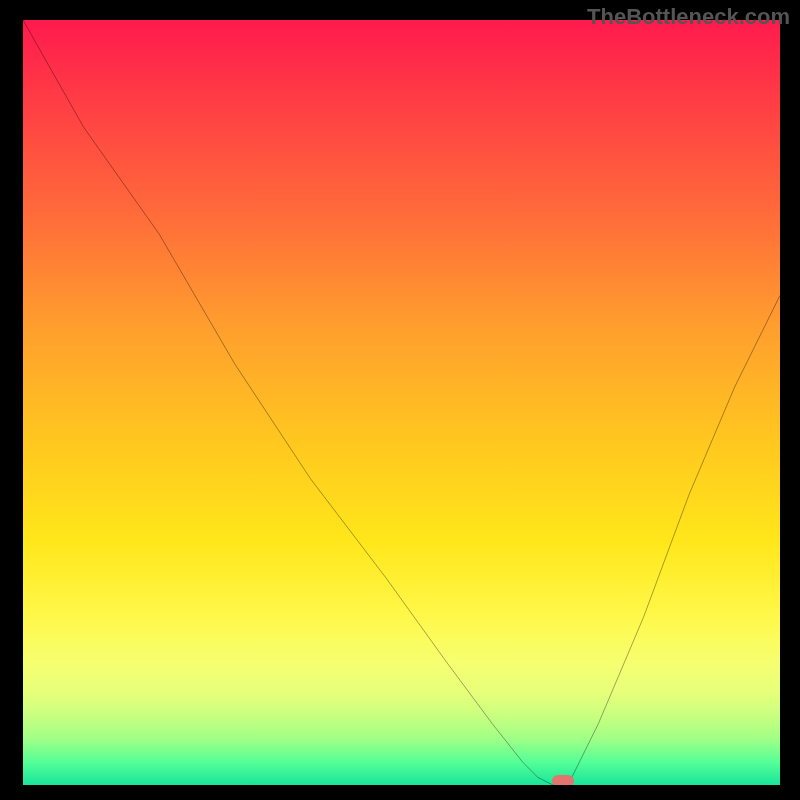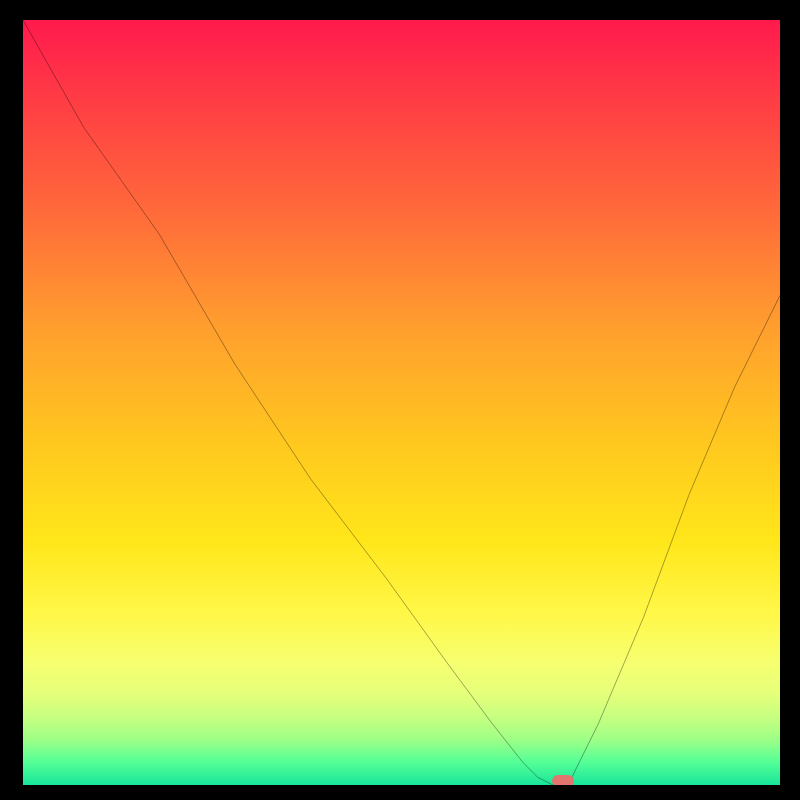--- a/index.html
+++ b/index.html
@@ -58,20 +58,21 @@
     position: absolute;
     inset: 0;
     width: 100%;
     height: 100%;
     z-index: 10;
   }
 </style>
 </head>
 <body>
 <div class="wrap">
+  <div class="watermark">TheBottleneck.com</div>
 
   <div class="plot">
     <div class="gradient"></div>
 
     <svg class="curve" viewBox="0 0 100 100" preserveAspectRatio="none">
       <path id="curve-path" fill="none" stroke="#000000" stroke-width="0.35" vector-effect="non-scaling-stroke" d="M0.00 0.00 L8.00 14.00 L18.00 28.00 L28.00 45.00 L38.00 60.00 L48.00 73.00 L56.00 84.00 L62.00 92.00 L66.00 97.00 L68.00 99.00 L70.00 100.00 L72.00 100.00 L76.00 92.00 L82.00 78.00 L88.00 62.00 L94.00 48.00 L100.00 36.00"></path>
     </svg>
 
     <div class="marker" id="opt-marker" style="left: 539.6px; bottom: -2px; background: rgb(226, 118, 111);"></div>
   </div>

